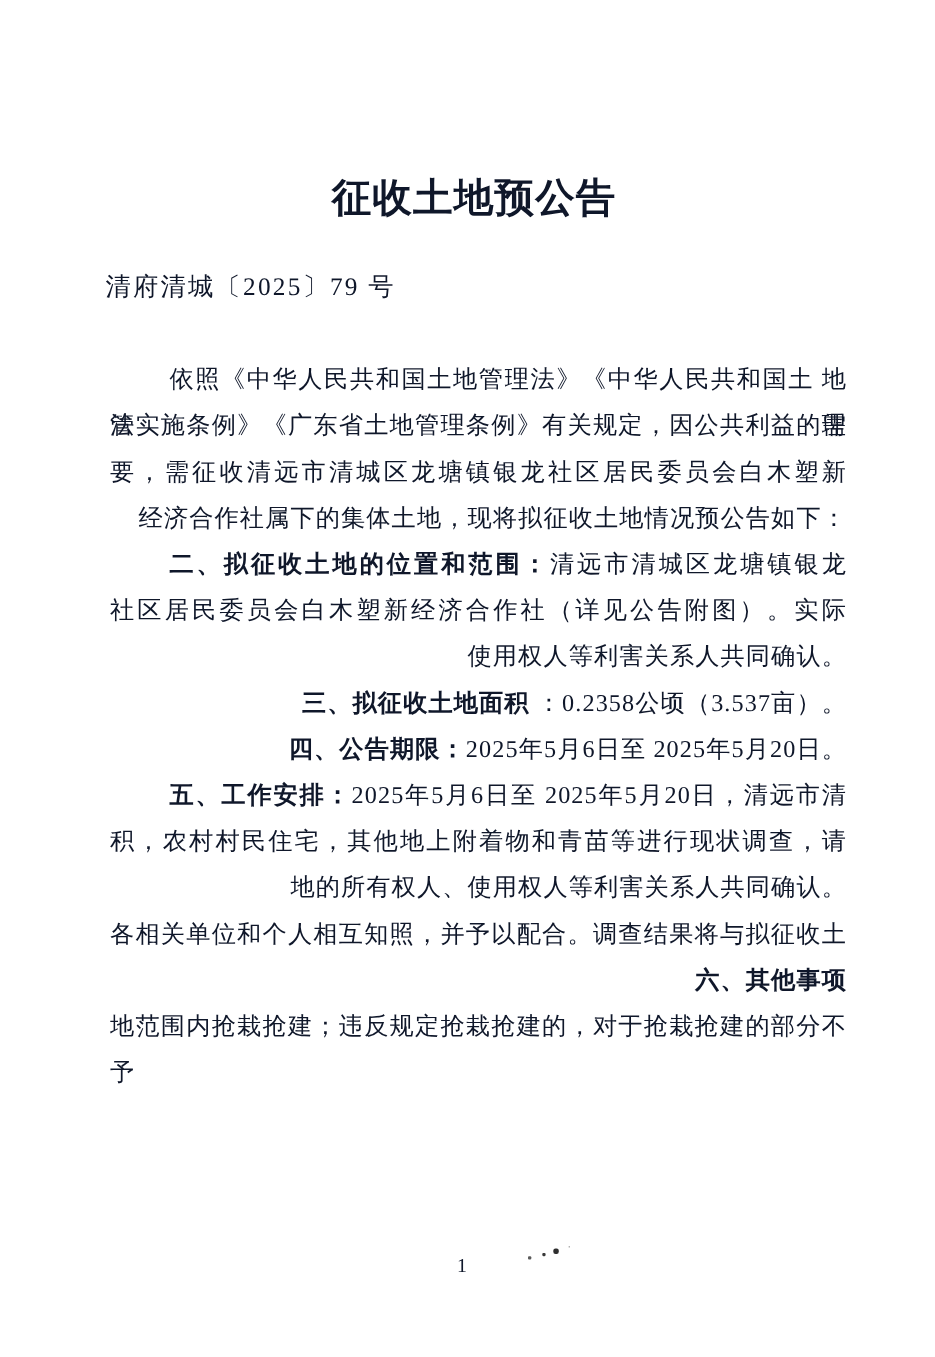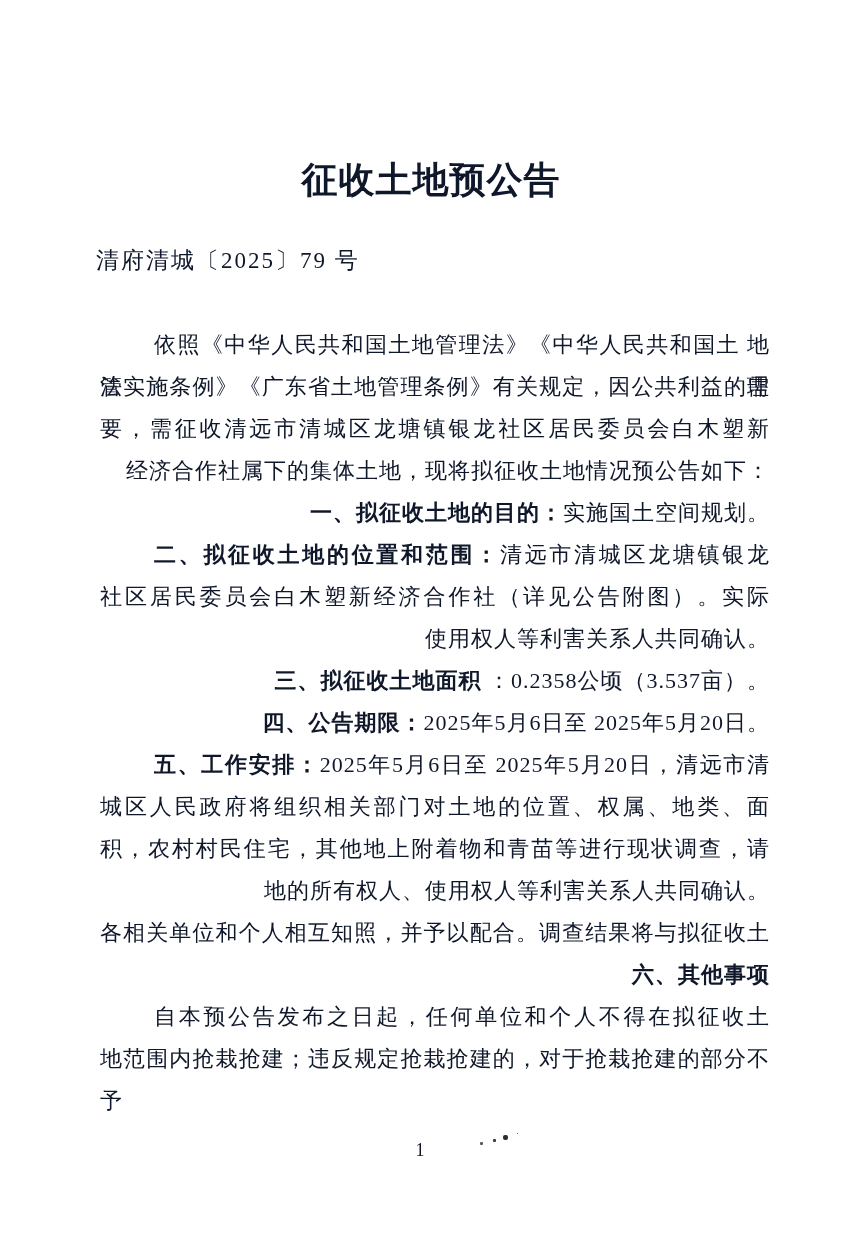--- a/index.html
+++ b/index.html
@@ -95,45 +95,42 @@
   <div class="body-text">
 
     <div class="line ind j"><span class="b"></span><span>依照《中华人民共和国土地管理法》《中华人民共和国土 地管理</span></div>
 
     <div class="line j"><span class="b"></span><span>法实施条例》《广东省土地管理条例》有关规定，因公共利益的需</span></div>
 
     <div class="line j"><span class="b"></span><span>要，需征收清远市清城区龙塘镇银龙社区居民委员会白木塑新</span></div>
 
     <div class="line"><span class="b"></span><span>经济合作社属下的集体土地，现将拟征收土地情况预公告如下：</span></div>
 
-    <div class="line ind"><span class="b">一、拟征收土地的目的：</span><span>实施国土空间规划。</span></div>
 
     <div class="line ind j"><span class="b">二、拟征收土地的位置和范围：</span><span>清远市清城区龙塘镇银龙</span></div>
 
     <div class="line j"><span class="b"></span><span>社区居民委员会白木塑新经济合作社（详见公告附图）。实际</span></div>
 
     <div class="line"><span class="b"></span><span>使用权人等利害关系人共同确认。</span></div>
 
     <div class="line ind"><span class="b">三、拟征收土地面积</span><span> ：0.2358公顷（3.537亩）。</span></div>
 
     <div class="line ind"><span class="b">四、公告期限：</span><span>2025年5月6日至 2025年5月20日。</span></div>
 
     <div class="line ind j"><span class="b">五、工作安排：</span><span>2025年5月6日至 2025年5月20日，清远市清</span></div>
 
-    <div class="line j"><span class="b"></span><span>城区人民政府将组织相关部门对土地的位置、权属、地类、面</span></div>
 
     <div class="line j"><span class="b"></span><span>积，农村村民住宅，其他地上附着物和青苗等进行现状调查，请</span></div>
 
     <div class="line"><span class="b"></span><span>地的所有权人、使用权人等利害关系人共同确认。</span></div>
 
     <div class="line j"><span class="b"></span><span>各相关单位和个人相互知照，并予以配合。调查结果将与拟征收土</span></div>
 
     <div class="line ind"><span class="b">六、其他事项</span><span></span></div>
 
-    <div class="line ind j"><span class="b"></span><span>自本预公告发布之日起，任何单位和个人不得在拟征收土</span></div>
 
     <div class="line j"><span class="b"></span><span>地范围内抢栽抢建；违反规定抢栽抢建的，对于抢栽抢建的部分不予</span></div>
 
   </div>
 
   <div class="scan-specks"></div>
 
   <div class="page-number">1</div>
 
 </div>

